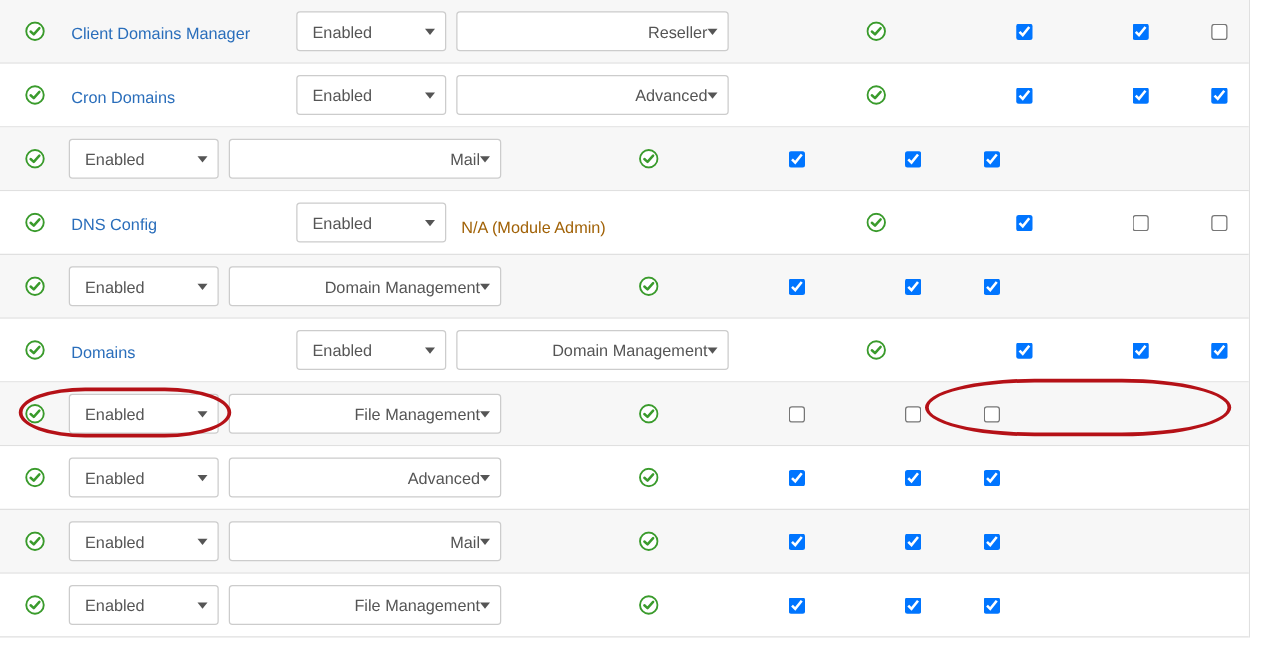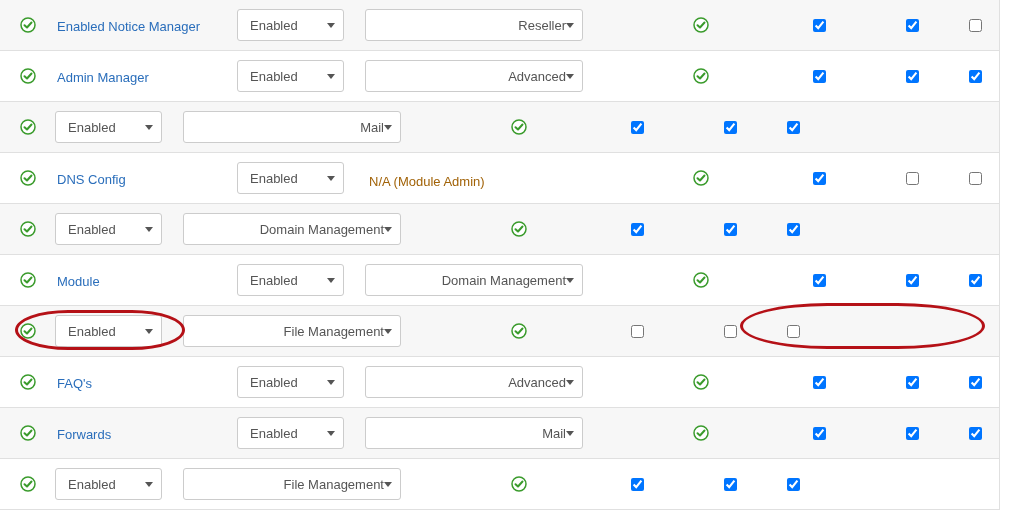--- a/index.html
+++ b/index.html
@@ -46,21 +46,21 @@
     align-items:center;
     justify-content:space-between;
     background:#fff;
     border:1px solid #ccc;
     border-radius:3px;
     height:32px;
     padding:0 8px 0 12px;
     cursor:pointer;
     color:#555;
   }
-  .sel-status { width: 107px; }
+  .sel-status { width: 120px; }
   .sel-cat    { width: 218px; justify-content: flex-end; }
   .caret {
     width:0;height:0;
     border-left:4px solid transparent;
     border-right:4px solid transparent;
     border-top:5px solid #555;
   }
 
   .na-text { color:#a16207; padding-left:4px; padding-top:6px;}
 
@@ -87,21 +87,21 @@
 
 <div class="wrap">
 <div class="table" id="tbl">
       <div class="row">
         <div class="col-icon">
           <svg class="ok-icon" viewBox="0 0 16 16">
             <circle cx="8" cy="8" r="7" fill="#fff" stroke="#3a9b2c" stroke-width="1.5"></circle>
             <path d="M4.5 8.2 L7 10.5 L11.5 5.5" fill="none" stroke="#3a9b2c" stroke-width="2" stroke-linecap="round" stroke-linejoin="round"></path>
           </svg>
         </div>
-        <div class="col-name"><a class="modname">Enabled Notice Manager</a></div>
+        <div class="col-name"><a class="modname">Client Domains Manager</a></div>
         <div class="col-status">
           <div class="select sel-status">
             <span>Enabled</span>
             <span class="caret"></span>
           </div>
         </div>
         <div class="col-cat">
           <div class="select sel-cat">
             <span>Reseller</span>
             <span class="caret"></span>
@@ -123,21 +123,21 @@
           <input type="checkbox" style="">
         </div>
       </div>
       <div class="row">
         <div class="col-icon">
           <svg class="ok-icon" viewBox="0 0 16 16">
             <circle cx="8" cy="8" r="7" fill="#fff" stroke="#3a9b2c" stroke-width="1.5"></circle>
             <path d="M4.5 8.2 L7 10.5 L11.5 5.5" fill="none" stroke="#3a9b2c" stroke-width="2" stroke-linecap="round" stroke-linejoin="round"></path>
           </svg>
         </div>
-        <div class="col-name"><a class="modname">Admin Manager</a></div>
+        <div class="col-name"><a class="modname">Cron Domains</a></div>
         <div class="col-status">
           <div class="select sel-status">
             <span>Enabled</span>
             <span class="caret"></span>
           </div>
         </div>
         <div class="col-cat">
           <div class="select sel-cat">
             <span>Advanced</span>
             <span class="caret"></span>
@@ -262,21 +262,21 @@
           <input type="checkbox" checked="" style="">
         </div>
       </div>
       <div class="row">
         <div class="col-icon">
           <svg class="ok-icon" viewBox="0 0 16 16">
             <circle cx="8" cy="8" r="7" fill="#fff" stroke="#3a9b2c" stroke-width="1.5"></circle>
             <path d="M4.5 8.2 L7 10.5 L11.5 5.5" fill="none" stroke="#3a9b2c" stroke-width="2" stroke-linecap="round" stroke-linejoin="round"></path>
           </svg>
         </div>
-        <div class="col-name"><a class="modname">Module</a></div>
+        <div class="col-name"><a class="modname">Domains</a></div>
         <div class="col-status">
           <div class="select sel-status">
             <span>Enabled</span>
             <span class="caret"></span>
           </div>
         </div>
         <div class="col-cat">
           <div class="select sel-cat">
             <span>Domain Management</span>
             <span class="caret"></span>
@@ -333,21 +333,20 @@
           <input type="checkbox" style="">
         </div>
       </div>
       <div class="row">
         <div class="col-icon">
           <svg class="ok-icon" viewBox="0 0 16 16">
             <circle cx="8" cy="8" r="7" fill="#fff" stroke="#3a9b2c" stroke-width="1.5"></circle>
             <path d="M4.5 8.2 L7 10.5 L11.5 5.5" fill="none" stroke="#3a9b2c" stroke-width="2" stroke-linecap="round" stroke-linejoin="round"></path>
           </svg>
         </div>
-        <div class="col-name"><a class="modname">FAQ's</a></div>
         <div class="col-status">
           <div class="select sel-status">
             <span>Enabled</span>
             <span class="caret"></span>
           </div>
         </div>
         <div class="col-cat">
           <div class="select sel-cat">
             <span>Advanced</span>
             <span class="caret"></span>
@@ -369,21 +368,20 @@
           <input type="checkbox" checked="" style="">
         </div>
       </div>
       <div class="row">
         <div class="col-icon">
           <svg class="ok-icon" viewBox="0 0 16 16">
             <circle cx="8" cy="8" r="7" fill="#fff" stroke="#3a9b2c" stroke-width="1.5"></circle>
             <path d="M4.5 8.2 L7 10.5 L11.5 5.5" fill="none" stroke="#3a9b2c" stroke-width="2" stroke-linecap="round" stroke-linejoin="round"></path>
           </svg>
         </div>
-        <div class="col-name"><a class="modname">Forwards</a></div>
         <div class="col-status">
           <div class="select sel-status">
             <span>Enabled</span>
             <span class="caret"></span>
           </div>
         </div>
         <div class="col-cat">
           <div class="select sel-cat">
             <span>Mail</span>
             <span class="caret"></span>

